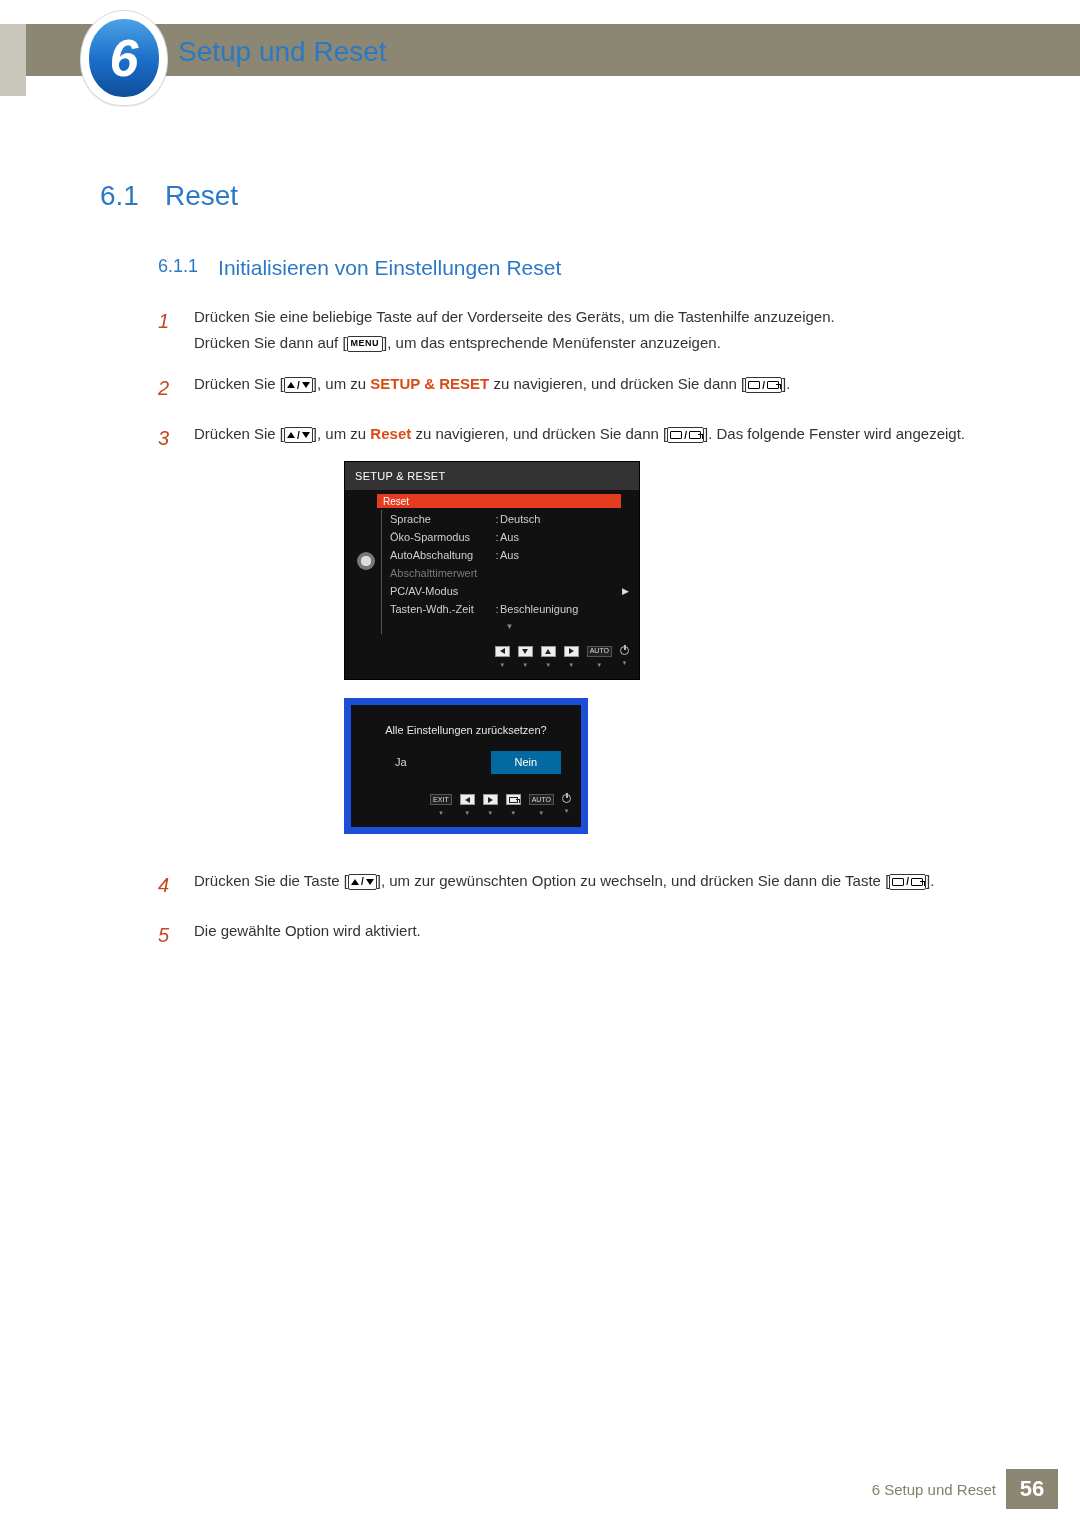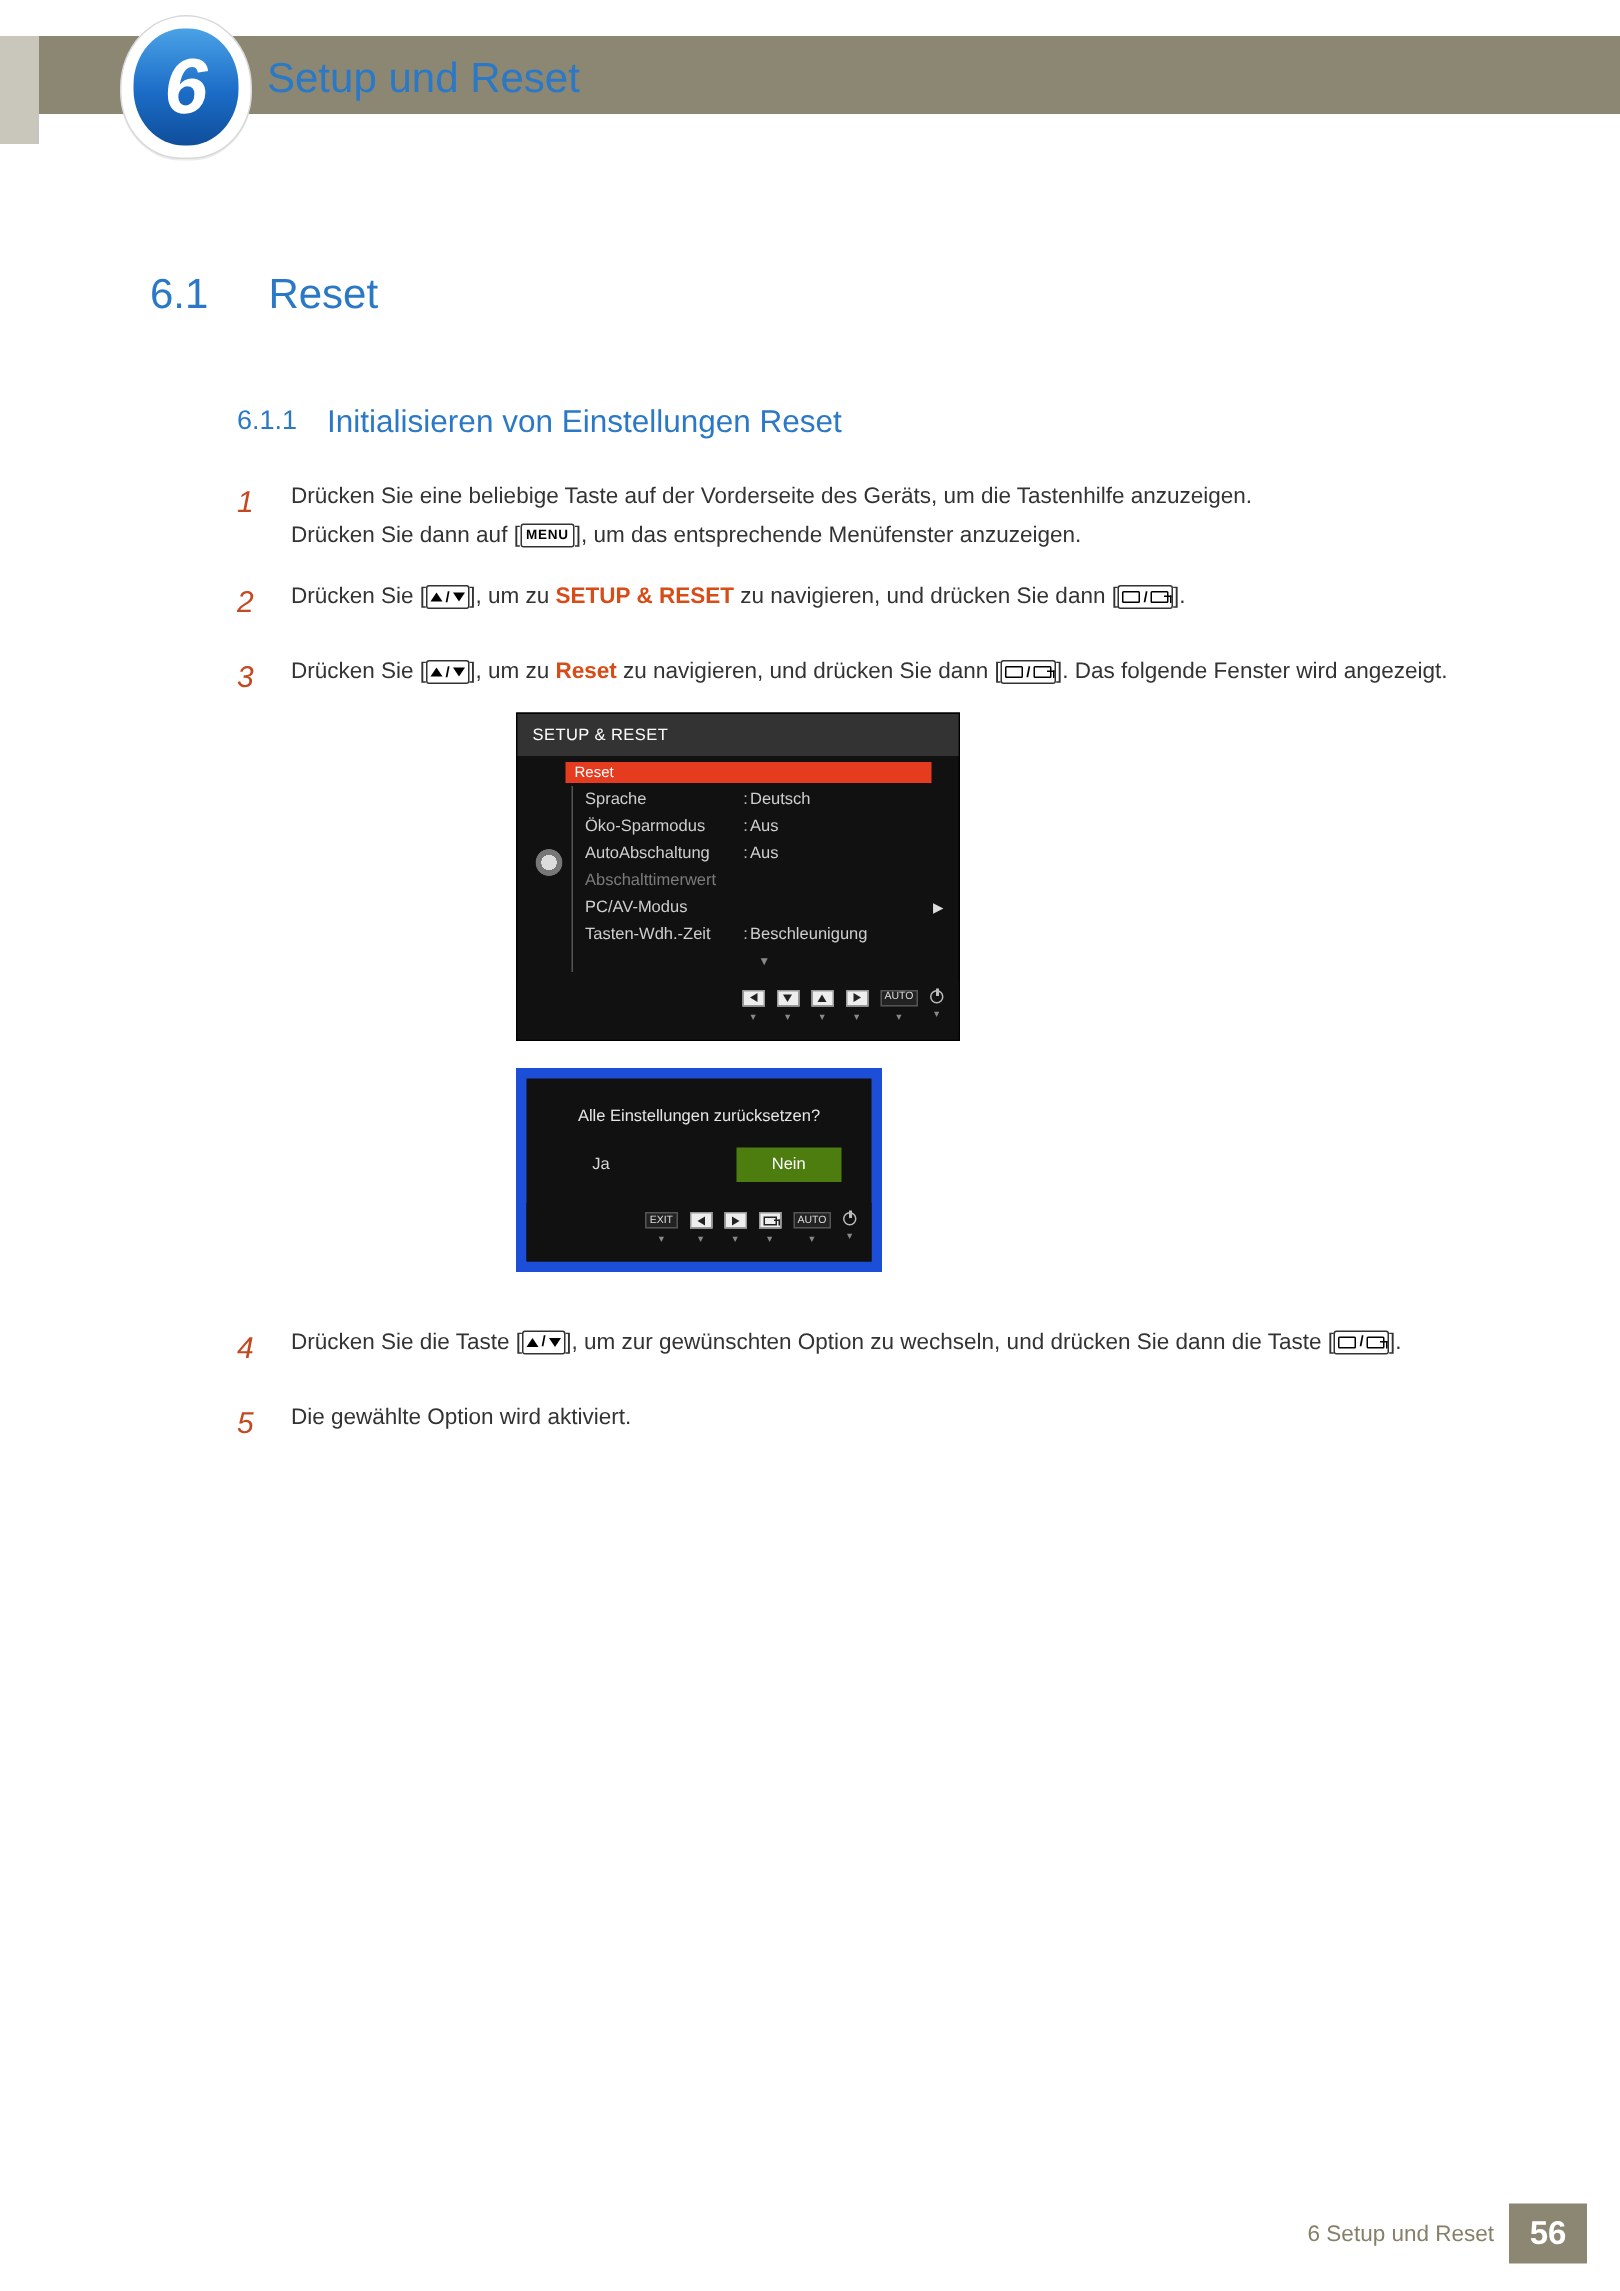--- a/index.html
+++ b/index.html
@@ -45,21 +45,21 @@
     font-size: 52px; font-weight: 700; color: #fff;
     font-style: italic;
   }
   .chapter-title {
     position: absolute;
     left: 178px; top: 36px;
     font-size: 28px; color: #2b79c6;
   }
   
   .content { position: absolute; left: 100px; top: 180px; width: 880px; }
-  .h1-row { display: flex; gap: 40px; align-items: center; margin-bottom: 58px; }
+  .h1-row { display: flex; gap: 26px; align-items: center; margin-bottom: 44px; }
   .h1-num { font-size: 28px; color: #2b79c6; font-weight: 400; }
   .h1-txt { font-size: 28px; color: #2b79c6; font-weight: 400; }
   .intro { margin-left: 58px; font-size: 15px; color: #333; margin-bottom: 38px; }
   .h2-row { display: flex; gap: 20px; margin-left: 58px; margin-bottom: 24px; }
   .h2-num { font-size: 18px; color: #2b79c6; }
   .h2-txt { font-size: 21px; color: #2b79c6; }
   ol.steps { list-style: none; margin-left: 58px; }
   ol.steps li { display: flex; gap: 18px; margin-bottom: 16px; line-height: 1.7; }
   ol.steps li .sn { font-size: 20px; font-style: italic; color: #c44820; min-width: 18px; }
   ol.steps li .st { font-size: 15px; color: #333; flex: 1; }
@@ -127,21 +127,21 @@
   .pwr { width:9px;height:9px;border:1.5px solid #bbb;border-radius:50%;position:relative; }
   .pwr::after{content:"";position:absolute;left:3px;top:-2px;width:1.5px;height:5px;background:#bbb;}
   .enter-sm { width:9px;height:6px;border:1.2px solid #222;position:relative; }
   .enter-sm::after{content:"";position:absolute;right:-3px;top:1px;width:3px;height:3px;border-top:1.2px solid #222;border-right:1.2px solid #222;}
   .caret-dn { color:#888; font-size:7px; }
 
   .osd2 { width:244px; background:#111; color:#d9d9d9; border:7px solid #1d4ed8; margin-top:18px; }
   .osd2 .q { text-align:center; font-size:11px; padding:16px 8px 12px; color:#e6e6e6; }
   .osd2 .btns { display:flex; justify-content:center; gap:60px; padding-bottom:14px; }
   .osd2 .opt { font-size:11px; padding:2px 24px; }
-  .osd2 .opt.sel { background:#4d7c0f; color:#fff; }
+  .osd2 .opt.sel { background:#0369a1; color:#fff; }
 
   
   .page-footer {
     position:absolute; left:0; bottom:18px; width:100%; height:40px;
     display:flex; justify-content:flex-end; align-items:center;
   }
   .page-footer .ftxt { color:#868069; font-size:15px; margin-right:10px; }
   .page-footer .pnum {
     background:#8c8773; color:#fff; width:52px; height:40px;
     display:flex; align-items:center; justify-content:center;

